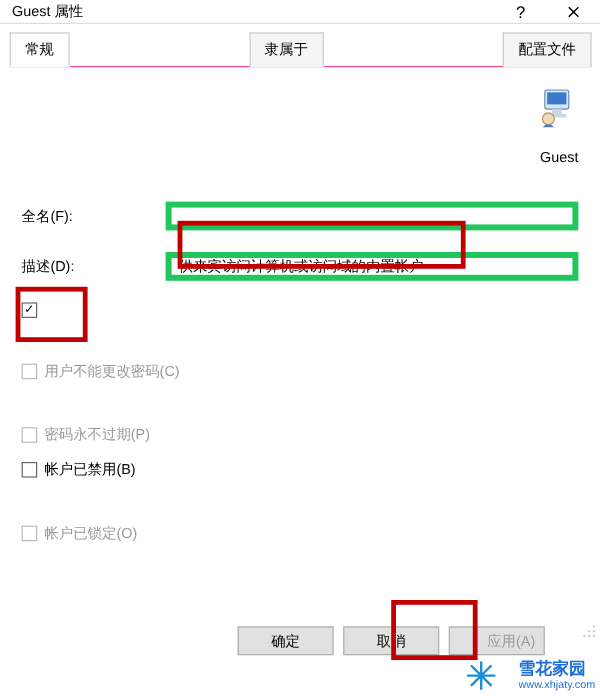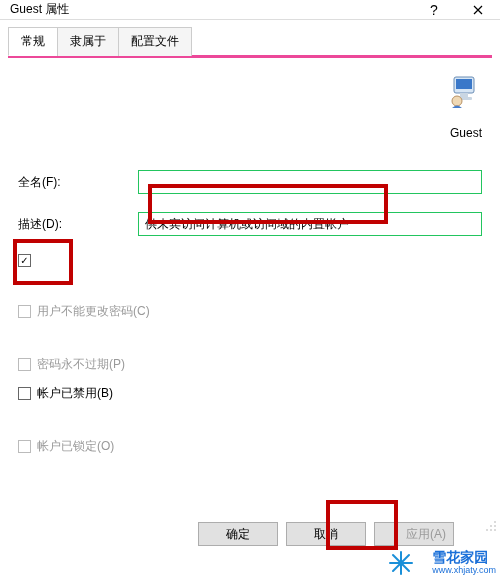--- a/index.html
+++ b/index.html
@@ -31,22 +31,23 @@
   justify-content: center;
   font-size: 12px;
   color: #000;
 }
 .titlebar-btn.help { font-size: 14px; }
 .titlebar-btn.close svg { width: 10px; height: 10px; }
 
 .tabs {
   margin: 6px 8px 0 8px;
   display: flex;
-  border-bottom: 3px solid #ec4899;
+  border-bottom: 1px solid #ec4899;
   position: relative;
+  justify-content: space-between;
 }
 .tab {
   padding: 5px 12px;
   font-size: 12px;
   border: 1px solid #ccc;
   border-bottom: none;
   background: #f5f5f5;
   margin-right: -1px;
   position: relative;
   top: 1px;
@@ -79,21 +80,21 @@
   align-items: center;
   margin-bottom: 18px;
 }
 .field-label {
   width: 120px;
   font-size: 12px;
 }
 .field-input {
   flex: 1;
   height: 24px;
-  border: 1px solid #22c55e;
+  border: 5px solid #22c55e;
   padding: 2px 6px;
   font-size: 12px;
   font-family: inherit;
 }
 
 .checklist {
   margin-top: 12px;
 }
 .check-row {
   display: flex;

